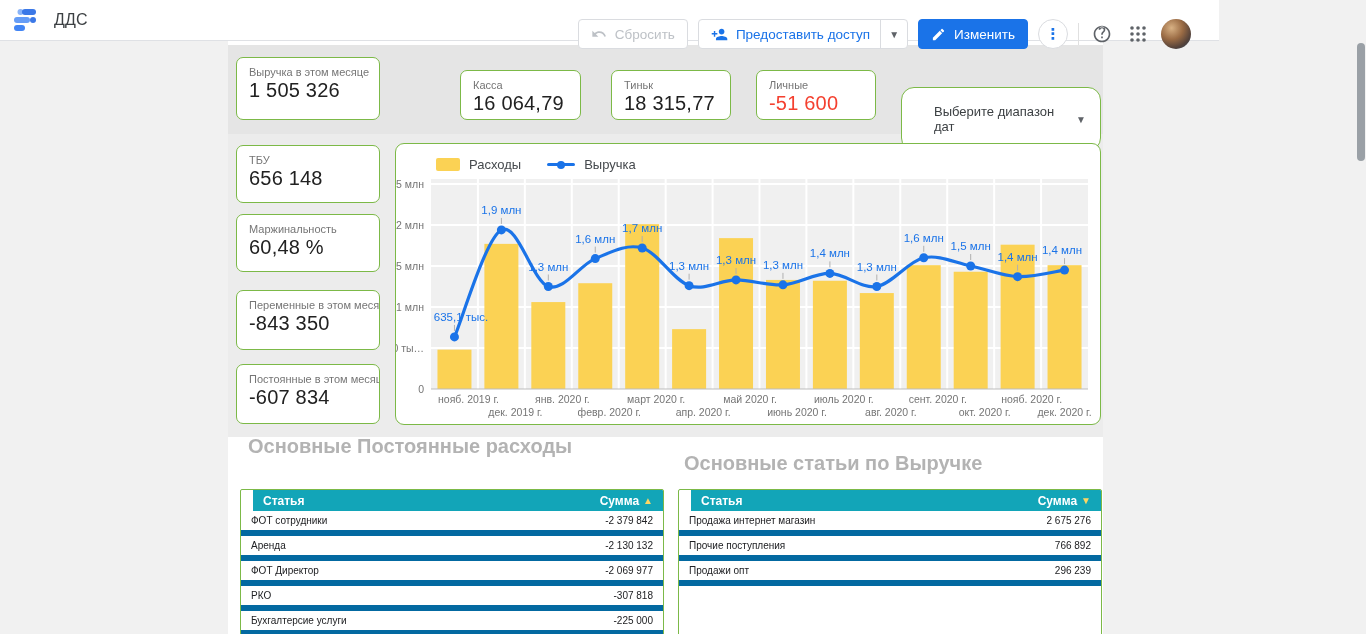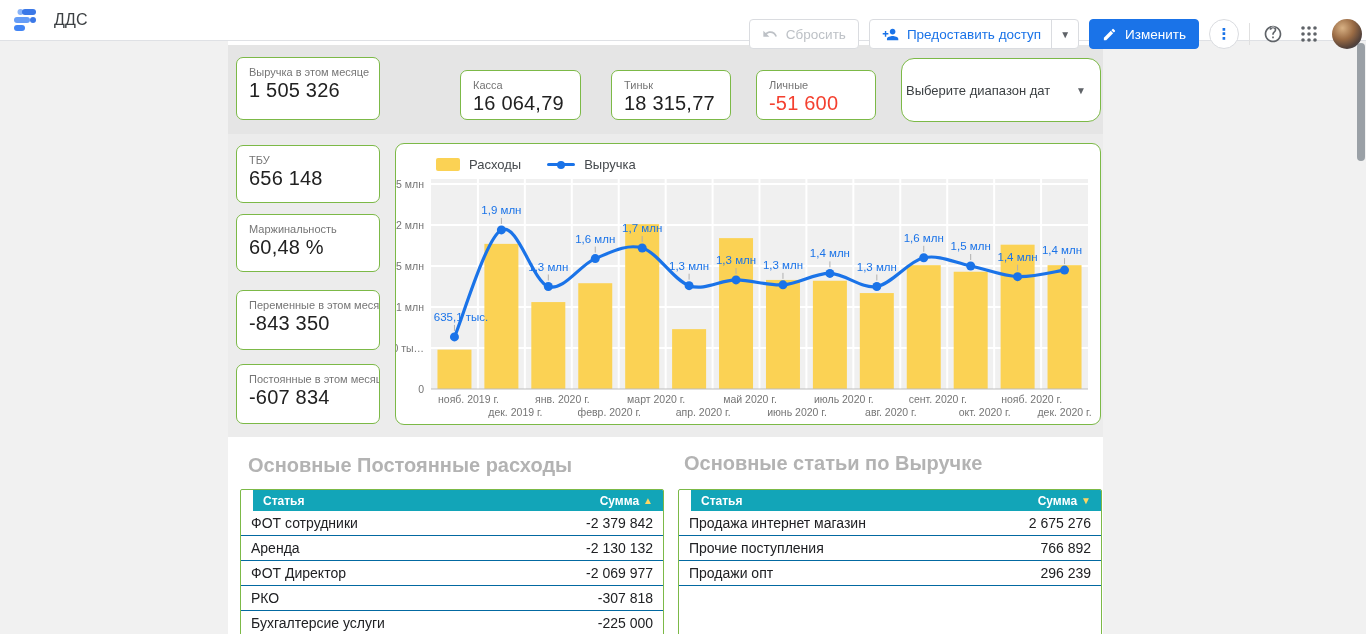--- a/index.html
+++ b/index.html
@@ -1,24 +1,24 @@
 <!DOCTYPE html>
 <html><head>
 <meta charset="utf-8">
 <style>
   *{margin:0;padding:0;box-sizing:border-box;}
   html,body{width:1366px;height:634px;overflow:hidden;background:#f1f1f1;
     font-family:"Liberation Sans","DejaVu Sans",sans-serif;color:#202124;}
 
   
-  .header{position:absolute;left:0;top:0;width:1366px;height:41px;background:#fff;
+  .header{position:absolute;left:0;top:0;width:1219px;height:41px;background:#fff;
     border-bottom:1px solid #dfe1e5;display:flex;align-items:center;z-index:50;}
   .logo{margin-left:12px;width:26px;height:26px;flex:0 0 auto;}
   .app-title{margin-left:16px;font-size:16px;color:#3c4043;letter-spacing:.2px;}
-  .header-right{margin-left:auto;display:flex;align-items:center;gap:10px;padding-right:4px;margin-top:28px;}
+  .header-right{margin-left:auto;display:flex;align-items:center;gap:10px;padding-right:28px;margin-top:28px;}
   .btn{height:30px;display:flex;align-items:center;border:1px solid #dadce0;border-radius:4px;
     background:#fff;font-size:13.5px;font-weight:500;padding:0 12px;cursor:pointer;white-space:nowrap;}
   .btn.disabled{color:#bdc1c6;cursor:default;}
   .btn svg{margin-right:8px;}
   .btn-share{color:#1a73e8;padding:0;text-align:right;}
   .btn-share .share-main{display:flex;align-items:center;padding:0 10px 0 12px;}
   .btn-share .share-caret{border-left:1px solid #dadce0;height:100%;display:flex;align-items:center;
     padding:0 8px;color:#5f6368;font-size:10px;}
   .btn-edit{background:#1a73e8;border-color:#1a73e8;color:#fff;}
   .circle-btn{width:30px;height:30px;border:1px solid #dadce0;border-radius:50%;background:#fff;
@@ -32,22 +32,22 @@
   .canvas{position:absolute;left:228px;top:41px;width:875px;height:593px;background:#fff;}
   .band1{position:absolute;left:0;top:4px;width:875px;height:89px;background:#e5e5e5;}
   .band2{position:absolute;left:0;top:93px;width:875px;height:303px;background:#ececec;}
 
   
   .card{position:absolute;background:#fff;border:1px solid #7cb947;border-radius:7px;overflow:hidden;}
   .card .lbl{display:block;padding:8px 12px 0 12px;font-size:11px;color:#757575;white-space:nowrap;}
   .card .val{display:block;padding:1px 12px 0 12px;font-size:20px;color:#212121;letter-spacing:.2px;}
   .card .val.neg-red{color:#f4402f;}
   .date-card{position:absolute;background:#fff;border:1px solid #7cb947;border-radius:13px;
-    display:flex;align-items:center;justify-content:space-between;padding:0 14px 0 4px;
-    font-size:13px;color:#3c4043;cursor:pointer;}
+    display:flex;align-items:center;justify-content:space-between;padding:0 14px 0 32px;
+    font-size:13px;color:#3c4043;cursor:pointer;margin-top:29px;}
   .date-card .caret{color:#5f6368;font-size:10px;}
 
   
   .chart-card{position:absolute;left:167px;top:102px;width:706px;height:282px;background:#fff;
     border:1px solid #7cb947;border-radius:9px;}
   .legend{position:absolute;left:40px;top:13px;display:flex;align-items:center;gap:26px;font-size:13px;color:#45494d;}
   .legend-item{display:flex;align-items:center;gap:9px;}
   .legend-swatch{width:24px;height:13px;border-radius:2px;background:#fbd254;}
   .legend-line{position:relative;width:28px;height:13px;}
   .legend-line .ln{position:absolute;left:0;top:5px;width:28px;height:3px;background:#1a73e8;border-radius:2px;}
@@ -56,21 +56,21 @@
 
   
   .section-title{position:absolute;font-size:20px;font-weight:700;color:#b3b3b3;white-space:nowrap;}
   .table-card{position:absolute;top:448px;width:424px;height:180px;background:#fff;
     border:1px solid #7cb947;border-radius:2px;overflow:hidden;}
   .thead{height:21px;background:#12a5b8;color:#fff;display:flex;align-items:center;
     justify-content:space-between;padding:0 10px;font-size:12px;font-weight:700;margin-left:12px;}
   .thead .sort-col{display:flex;align-items:center;gap:4px;cursor:pointer;}
   .thead .sort-arrow{color:#fdd663;font-size:10px;}
   .trow{height:25px;display:flex;align-items:center;justify-content:space-between;
-    padding:0 10px;border-bottom:1px solid #0369a1;font-size:14px;color:#202124;background:#fff;}
+    padding:0 10px;border-bottom:6px solid #0369a1;font-size:10px;color:#202124;background:#fff;}
   .cell-val{text-align:right;}
 
   
   .scroll-track{position:absolute;right:0;top:41px;width:10px;height:593px;background:#f1f1f1;}
   .scroll-thumb{position:absolute;right:1px;top:2px;width:8px;height:118px;background:#9aa0a6;border-radius:4px;}
 </style>
 </head>
 <body>
 
 <div class="header">
@@ -287,21 +287,21 @@
       <div class="legend-item">
         <span class="legend-line">
             <span class="ln"></span>
             <span class="dt"></span>
           </span>
         <span>Выручка</span>
       </div>
     </div>
   </div>
 
-  <div class="section-title" style="left:20px;top:413px;">Основные Постоянные расходы</div>
+  <div class="section-title" style="left:20px;top:394px;">Основные Постоянные расходы</div>
   <div class="section-title" style="left:456px;top:411px;">Основные статьи по Выручке</div>
 
   <div class="table-card" style="left:12px;">
     <div class="thead">
       <span>Статья</span>
       <span class="sort-col">
         <span>Сумма</span>
         <span class="sort-arrow">▲</span>
       </span>
     </div>

